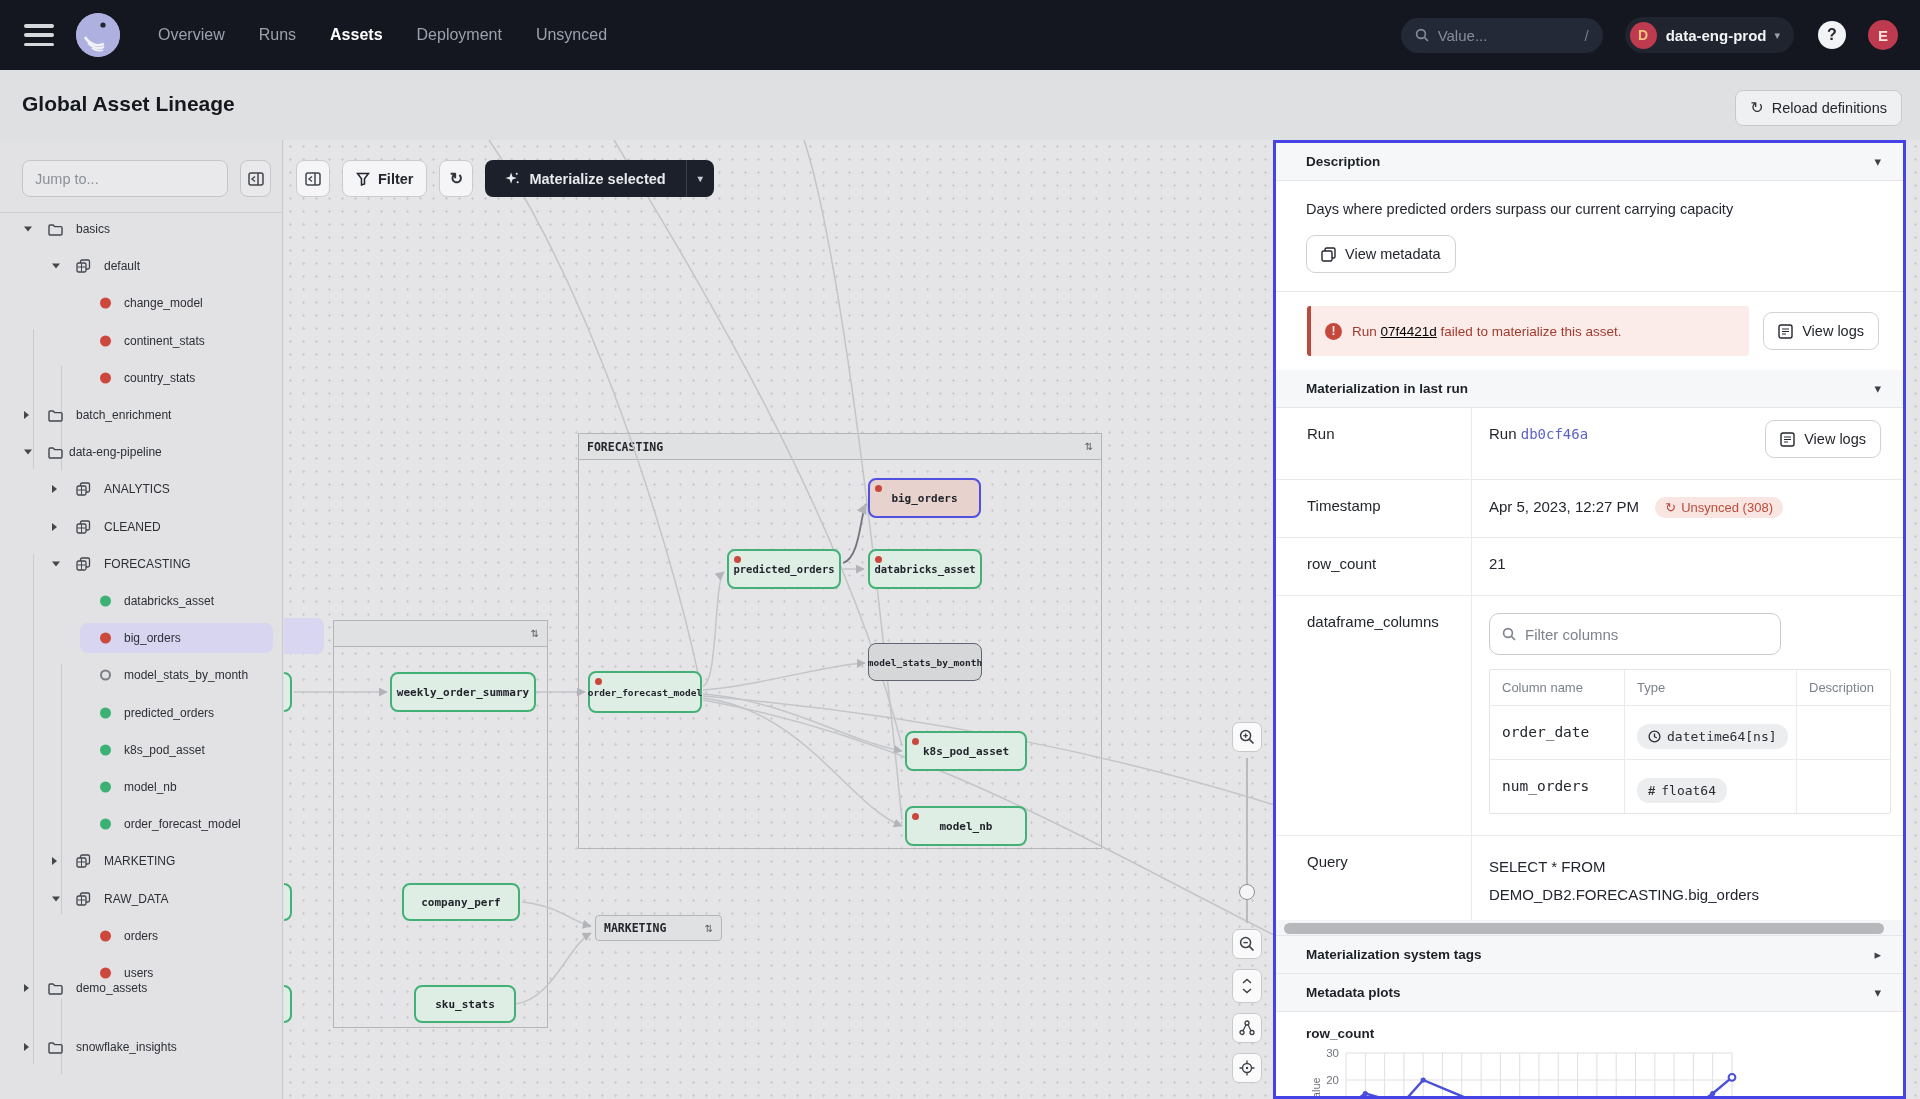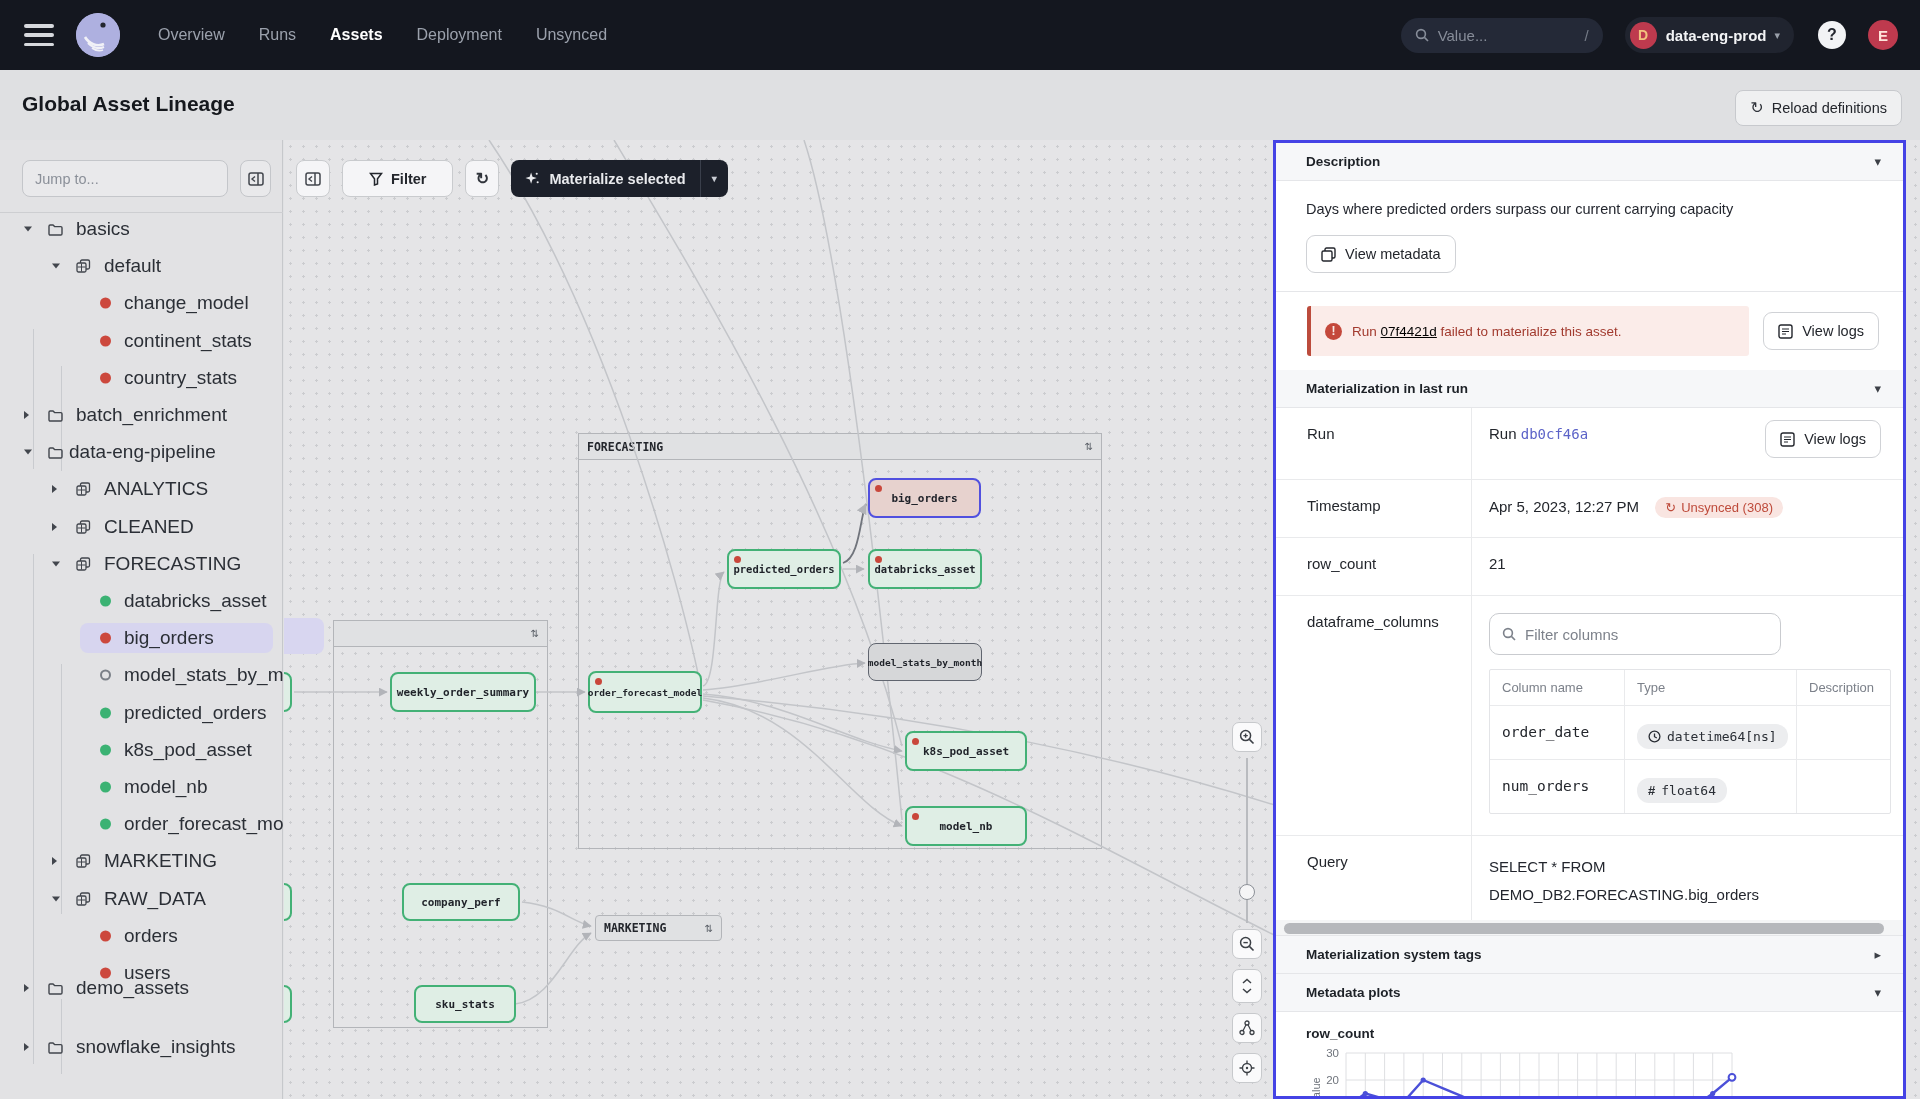--- a/index.html
+++ b/index.html
@@ -39,41 +39,41 @@
   .sidebar { position:absolute; left:0; top:140px; width:283px; height:959px; background:#E2E2E4; border-right:1px solid #C6C8CB; }
   .jumpwrap { position:absolute; left:22px; top:20px; width:206px; height:37px; }
   .jumpwrap input { width:100%; height:100%; border:1px solid #C4C6CA; border-radius:8px; background:#E9E9EB; padding:0 12px; font-size:14.5px; color:#42464D; outline:none; }
   .jumpwrap input::placeholder { color:#8A8F98; }
   .sb-collapse { position:absolute; left:240px; top:20px; width:31px; height:37px; display:flex; align-items:center; justify-content:center; background:#E9E9EB; border:1px solid #C4C6CA; border-radius:8px; cursor:pointer; }
   .sb-divider { position:absolute; left:0; top:72px; width:283px; height:1px; background:#CDCED1; }
   .tree { position:absolute; left:0; top:74px; width:283px; height:885px; overflow:hidden; }
   .tree-row { position:absolute; left:0; width:283px; height:30px; cursor:pointer; }
   .tree-row .pill { position:absolute; left:80px; right:10px; top:0; bottom:0; background:#D7D5EF; border-radius:8px; }
   .tree-el { position:absolute; top:50%; transform:translateY(-50%); }
-  .tree-label { font-size:19px; color:#2B2F36; white-space:nowrap;text-align:center; }
+  .tree-label { font-size:12px; color:#2B2F36; white-space:nowrap;text-align:center; }
   .caret-d { width:0; height:0; border-left:4.5px solid transparent; border-right:4.5px solid transparent; border-top:5.5px solid #42464D; }
   .caret-r { width:0; height:0; border-top:4.5px solid transparent; border-bottom:4.5px solid transparent; border-left:5.5px solid #42464D; }
   .dot { width:11px; height:11px; border-radius:50%; }
   .dot.red { background:#CC483D; }
   .dot.green { background:#3BB273; }
   .dot.hollow { background:transparent; border:2px solid #7A7F87; }
   .guide { position:absolute; width:1px; background:#C9CBCF; }
 
   
   .canvas { position:absolute; left:284px; top:140px; width:1636px; height:959px; background:#E5E5E7;
     background-image:radial-gradient(#CBCCCF 1.1px, transparent 1.1px); background-size:13px 13px; overflow:hidden; }
   .toolbar { position:absolute; left:12px; top:20px; height:37px; display:flex; align-items:center; gap:12px; }
-  .tb-btn { height:37px; background:#F5F5F7; border:1px solid #C9CBCE; border-radius:8px; display:flex; align-items:center; justify-content:center; gap:8px; padding:0 26px; font-size:14.5px; color:#23262C; font-weight:bold; cursor:pointer; }
+  .tb-btn { height:37px; background:#F5F5F7; border:1px solid #C9CBCE; border-radius:8px; display:flex; align-items:center; justify-content:center; gap:8px; padding:0 13px; font-size:14.5px; color:#23262C; font-weight:bold; cursor:pointer; }
   .tb-square { width:34px; padding:0; }
   .subsetwrap { width:533px; height:37px; background:#F5F5F7; border:1px solid #C9CBCE; border-radius:8px; display:flex; align-items:center; padding:0 10px; gap:8px; }
   .subsetwrap input { flex:1; border:none; background:transparent; outline:none; font-size:14.5px; color:#42464D; }
   .subsetwrap input::placeholder { color:#84888F; }
   .circle-i { width:17px; height:17px; border-radius:50%; border:1.4px solid #5B6067; color:#5B6067; font-size:11px; font-weight:bold; display:flex; align-items:center; justify-content:center; font-family:"Liberation Serif", serif; font-style:italic; }
   .mat-btn { height:37px; background:#1C202A; border-radius:8px; display:flex; align-items:center; color:#E9EAED; font-size:14.5px; font-weight:bold; cursor:pointer; }
-  .mat-main { display:flex; align-items:flex-start; gap:9px; padding:0 14px; }
+  .mat-main { display:flex; align-items:flex-start; gap:9px; padding:0 20px; }
   .mat-split { width:1px; height:37px; background:#3A3F4B; }
   .mat-caret { padding:0 11px; color:#C9CCD3; font-size:10px; }
 
   .group-box { position:absolute; border:1px solid #B3B5B9; }
   .group-head { height:26px; background:#E0E1E3; border-bottom:1px solid #B3B5B9; display:flex; align-items:center; padding:0 8px; }
   .group-name { font-family:"DejaVu Sans Mono", monospace; font-size:11.5px; font-weight:bold; color:#23262C; }
   .group-ico { margin-left:auto; color:#555A62; font-size:10px; }
   .gnode { position:absolute; border-radius:8px; display:flex; align-items:center; justify-content:center; cursor:pointer; }
   .gnode.green { background:#DFEEE5; border:2px solid #43B176; }
   .gnode.gray { background:#D6D7D9; border:1.6px solid #60656F; }

